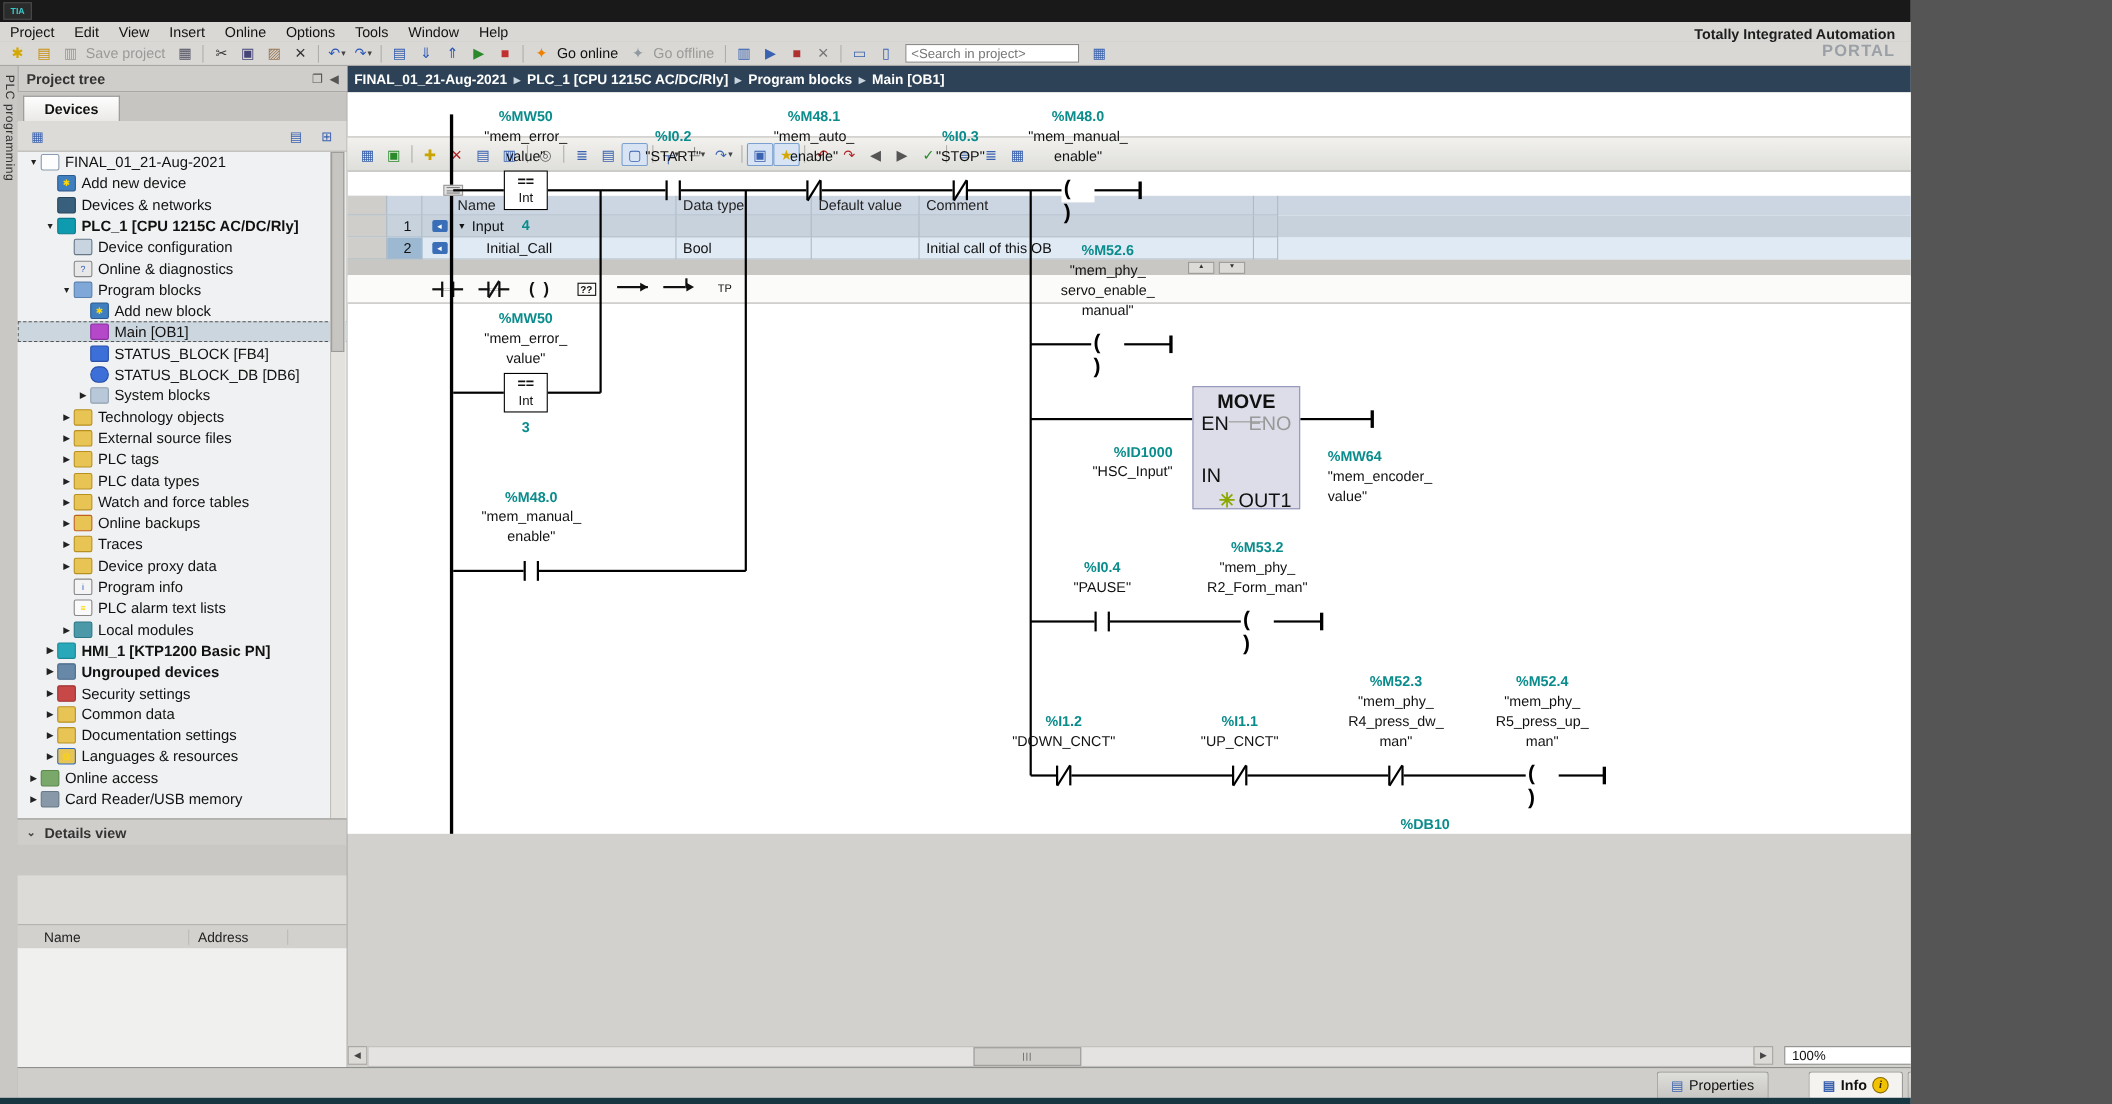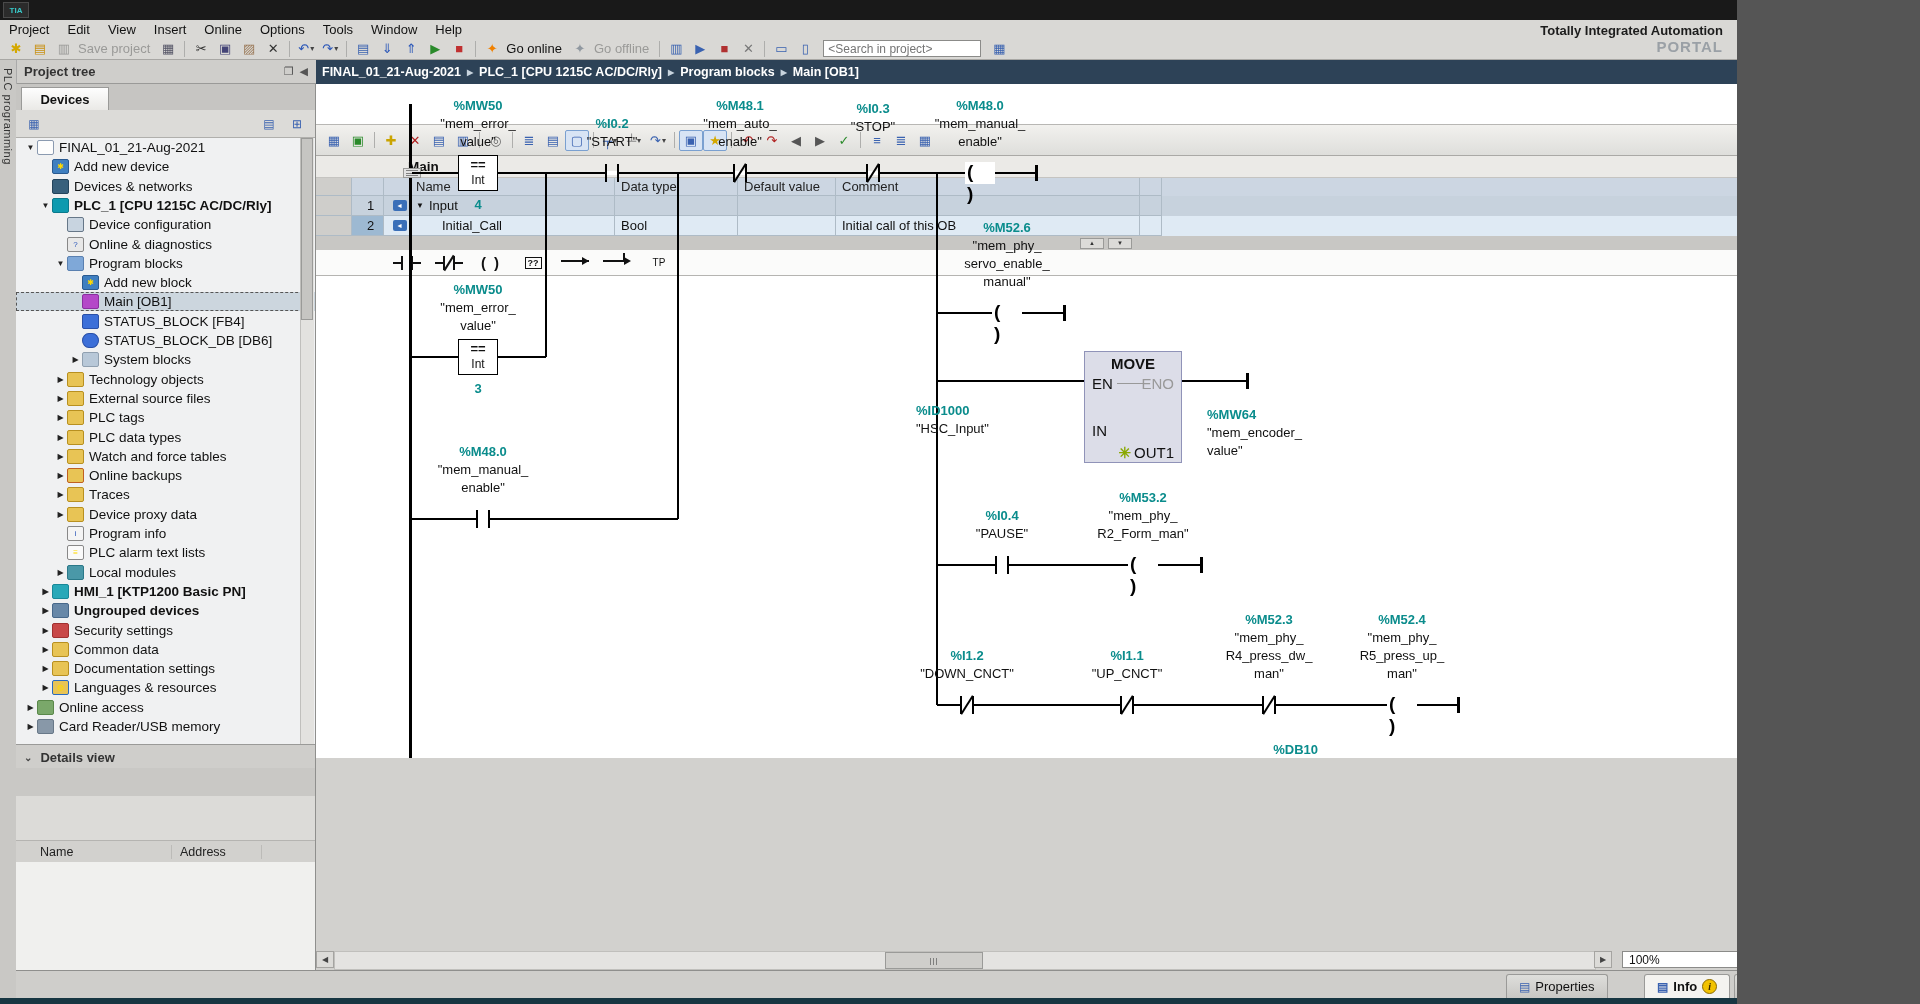--- a/index.html
+++ b/index.html
@@ -119,36 +119,36 @@
   .fav .boxg{position:static;background:none;border:1px solid #111;font-size:9px;padding:0 2px;font-weight:bold}
   .fav .tp{position:static;background:none;font-size:10px;font-weight:normal}
   .fav .ar{left:22px;top:7px;width:0;height:0;background:none;border:4px solid transparent;border-left:7px solid #111}
   .fav .vst{left:14px;top:2px;width:2px;height:9px}
   
   #canvas{left:0;top:192px;width:1558px;height:674px;background:#fff;overflow:hidden}
   .wh,.wv,.tick{position:absolute;background:#000}
   .wo{position:absolute;background:#f0a000}
   .tag{position:absolute;width:150px;text-align:center;font-size:13px;line-height:18px;color:#111}
   .tag .adr{color:#0a8c8c;font-weight:bold}
-  .tag.ralign{text-align:left}
+  .tag.ralign{text-align:right}
   .tag.lalign{text-align:left}
   .cmp{position:absolute;width:40px;height:36px;background:#fff;border:1.5px solid #000;box-sizing:border-box;
     text-align:center;font-size:13px}
   .cmp .op{font-weight:bold;line-height:17px}
   .cmp .dt{font-size:12px;line-height:15px}
   .cmpval{position:absolute;width:60px;text-align:center;font-size:13px;font-weight:bold;color:#0a8c8c}
   .contact{position:absolute;width:24px;height:22px}
   .contact i{position:absolute;background:#000}
   .contact .wgap{left:5px;top:9px;width:14px;height:4px;background:#fff}
   .contact .b1{left:5px;top:2px;width:2px;height:18px}
   .contact .b2{left:17px;top:2px;width:2px;height:18px}
   .contact .diag{left:11px;top:0px;width:2px;height:22px;transform:rotate(32deg)}
   .coilw{position:absolute;width:30px;height:22px;background:#fff}
   .coilt{position:absolute;font-size:19px;font-weight:bold;letter-spacing:5px;color:#000;line-height:22px}
-  .move{position:absolute;background:#dcdde8;border:1px solid #9093b8;box-sizing:border-box;font-size:15px}
+  .move{position:absolute;background:#dcdde8;border:1px solid #9093b8;box-sizing:border-box;font-size:18px}
   .move .ttl{position:absolute;left:0;top:3px;width:100%;text-align:center;font-weight:bold}
   .move .pen{position:absolute;left:7px;top:23px}
   .move .peno{position:absolute;right:7px;top:23px;color:#999}
   .move .dash{position:absolute;left:32px;top:31px;width:32px;height:1px;background:#999}
   .move .pin{position:absolute;left:7px;top:70px}
   .move .pout{position:absolute;right:7px;top:92px}
   .move .star{color:#8aa800;font-weight:bold;margin-right:3px}
   .grip{position:absolute;width:18px;height:10px;background:#e2e2e2;border:1px solid #9a9a98;box-sizing:border-box;
     display:flex;flex-direction:column;justify-content:space-evenly;padding:0 2px}
   .grip b{height:1px;background:#808080}
@@ -596,21 +596,20 @@
           <span style="color:#3a62b0">≡</span>
         </span>
         <span class="tb">
           <span style="color:#3a62b0">≣</span>
         </span>
         <span class="tb">
           <span style="color:#3a62b0">▦</span>
         </span>
       </div>
     <span class="tb abs" id="etbright">▢</span>
-    <div id="blocktitle" class="abs">Main</div>
 
     <div class="ifrow abs" id="ifhead">
         <span class="cell gutter"></span>
         <span class="cell w-num"></span>
         <span class="cell w-ico"></span>
         <span class="cell w-name">Name</span>
         <span class="cell w-dt">Data type</span>
         <span class="cell w-dv">Default value</span>
         <span class="cell w-cm">Comment</span>
         <span class="cell w-x"></span>
@@ -731,21 +730,21 @@
           <div class="adr">%M48.1</div>
           <div>"mem_auto_</div>
           <div>enable"</div>
         </div>
         <div class="contact" style="left: 545px; top: 78px; width: 24px; height: 22px;">
           <i class="wgap"></i>
           <i class="b1"></i>
           <i class="b2"></i>
           <i class="diag"></i>
         </div>
-        <div class="tag" style="top: 16px; left: 482px;">
+        <div class="tag" style="top: 31px; left: 482px;">
           <div class="adr">%I0.3</div>
           <div>"STOP"</div>
         </div>
         <div class="contact" style="left: 155px; top: 424px; width: 24px; height: 22px;">
           <i class="wgap"></i>
           <i class="b1"></i>
           <i class="b2"></i>
         </div>
         <div class="tag" style="top: 359px; left: 92px;">
           <div class="adr">%M48.0</div>

